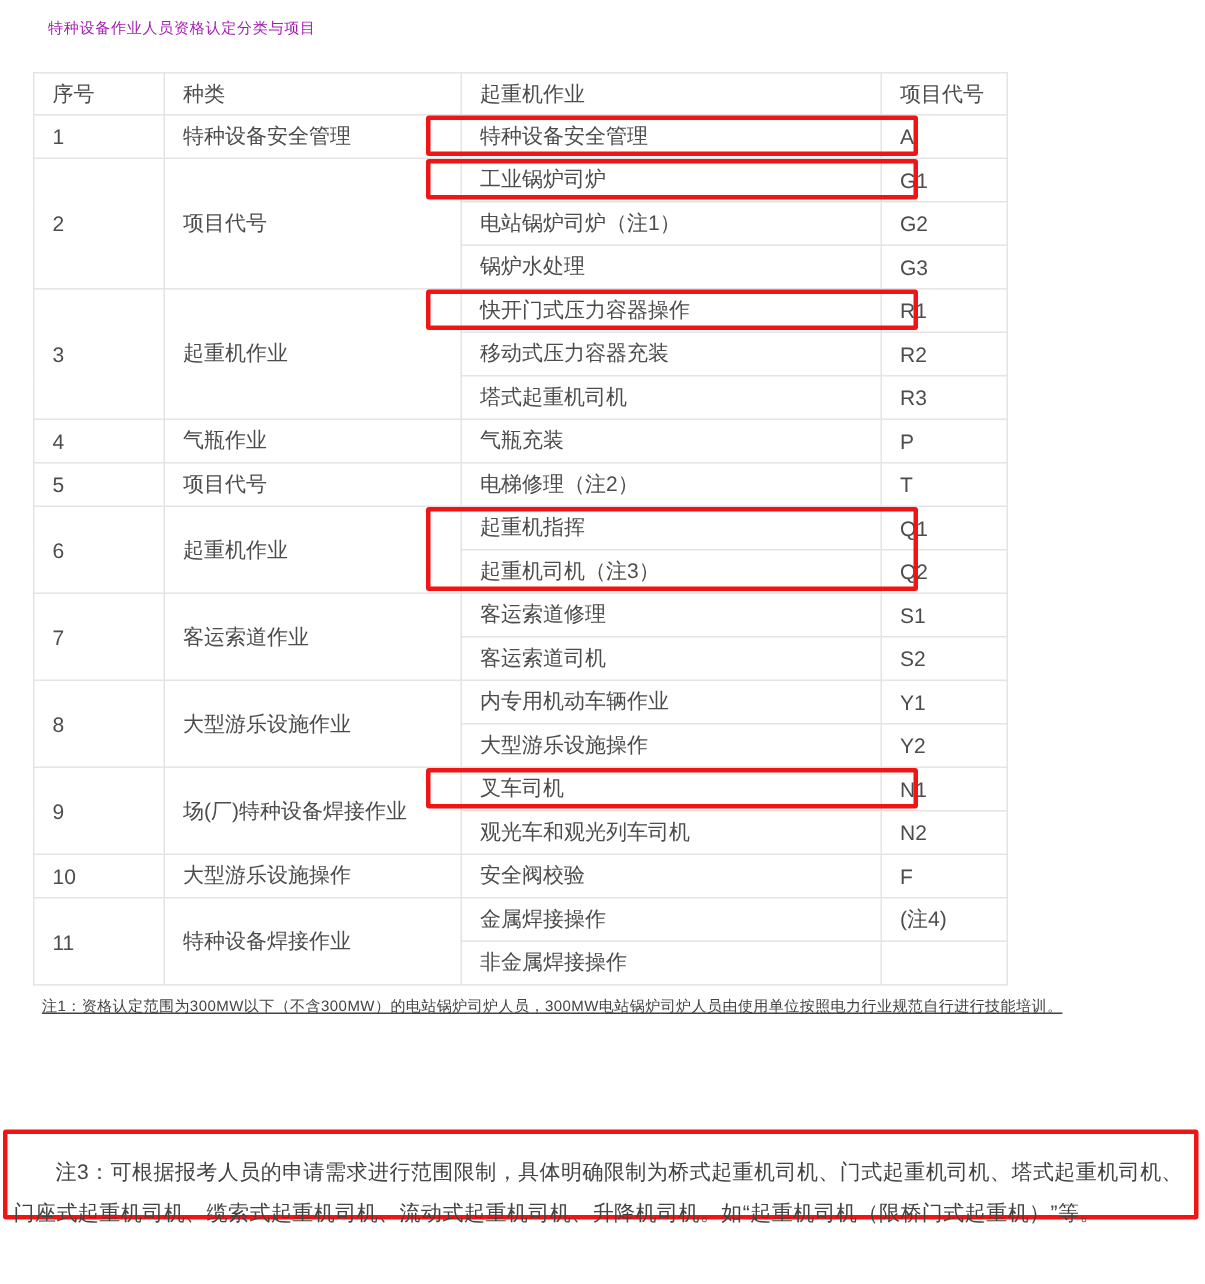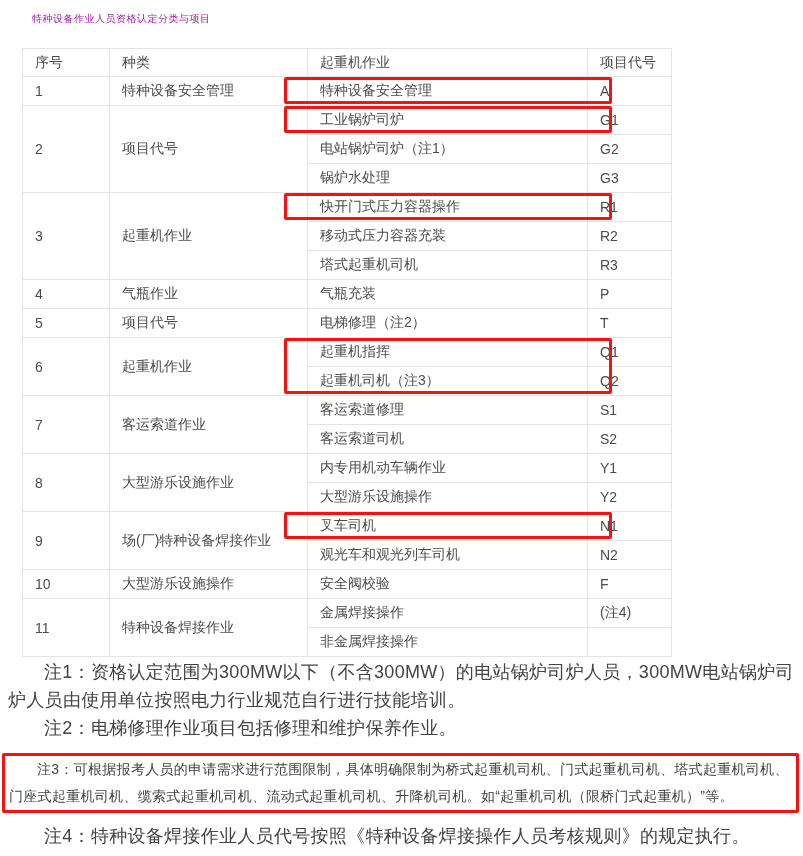--- a/index.html
+++ b/index.html
@@ -49,42 +49,43 @@
     position: absolute;
     border: 3px solid #f21414;
     border-radius: 2px;
     pointer-events: none;
     background: transparent;
   }
   .note {
     position: absolute;
     left: 8px;
     width: 789px;
-    font-size: 18px;
+    font-size: 10px;
     line-height: 28px;
     color: #434343;
     text-indent: 2em;
     letter-spacing: 0.3px;
+    text-decoration: underline;
   }
   .note3-box {
     position: absolute;
     left: 2px;
     top: 753px;
     width: 797px;
     height: 60px;
     border: 3px solid #f21414;
     border-radius: 2px;
   }
   .note3-box .note-inner {
     font-size: 14px;
     line-height: 27px;
     color: #434343;
     text-indent: 2em;
     letter-spacing: 0.3px;
-    padding: 0 4px;
+    padding: 12px 4px;
   }
 </style>
 </head>
 <body>
 
 <div class="page">
 
   <div class="doc-title">特种设备作业人员资格认定分类与项目</div>
 
   <table class="qual-table">
@@ -208,19 +209,17 @@
     </tbody>
   </table>
 
   <div class="hl-box" style="left:284px; top:77px;  width:328px; height:27px;"></div>
   <div class="hl-box" style="left:284px; top:106px; width:328px; height:27px;"></div>
   <div class="hl-box" style="left:284px; top:193px; width:328px; height:27px;"></div>
   <div class="hl-box" style="left:284px; top:338px; width:328px; height:56px;"></div>
   <div class="hl-box" style="left:284px; top:512px; width:328px; height:27px;"></div>
 
   <div class="note" style="top:658px;">注1：资格认定范围为300MW以下（不含300MW）的电站锅炉司炉人员，300MW电站锅炉司炉人员由使用单位按照电力行业规范自行进行技能培训。</div>
-  <div class="note" style="top:714px;">注2：电梯修理作业项目包括修理和维护保养作业。</div>
   <div class="note3-box">
     <div class="note-inner">注3：可根据报考人员的申请需求进行范围限制，具体明确限制为桥式起重机司机、门式起重机司机、塔式起重机司机、门座式起重机司机、缆索式起重机司机、流动式起重机司机、升降机司机。如“起重机司机（限桥门式起重机）”等。</div>
   </div>
-  <div class="note" style="top:822px;">注4：特种设备焊接作业人员代号按照《特种设备焊接操作人员考核规则》的规定执行。</div>
 
 </div>
 
 </body></html>

